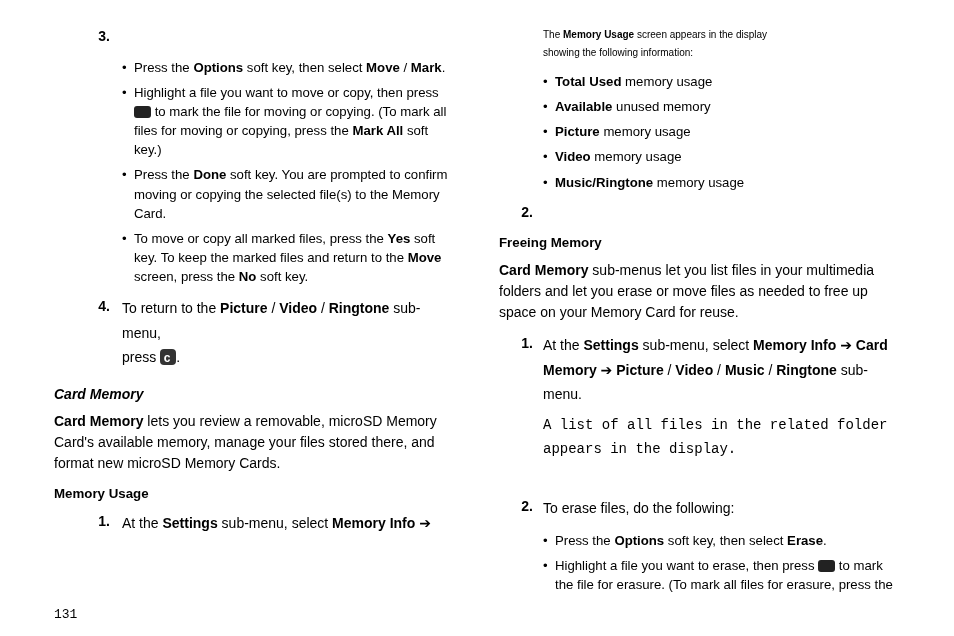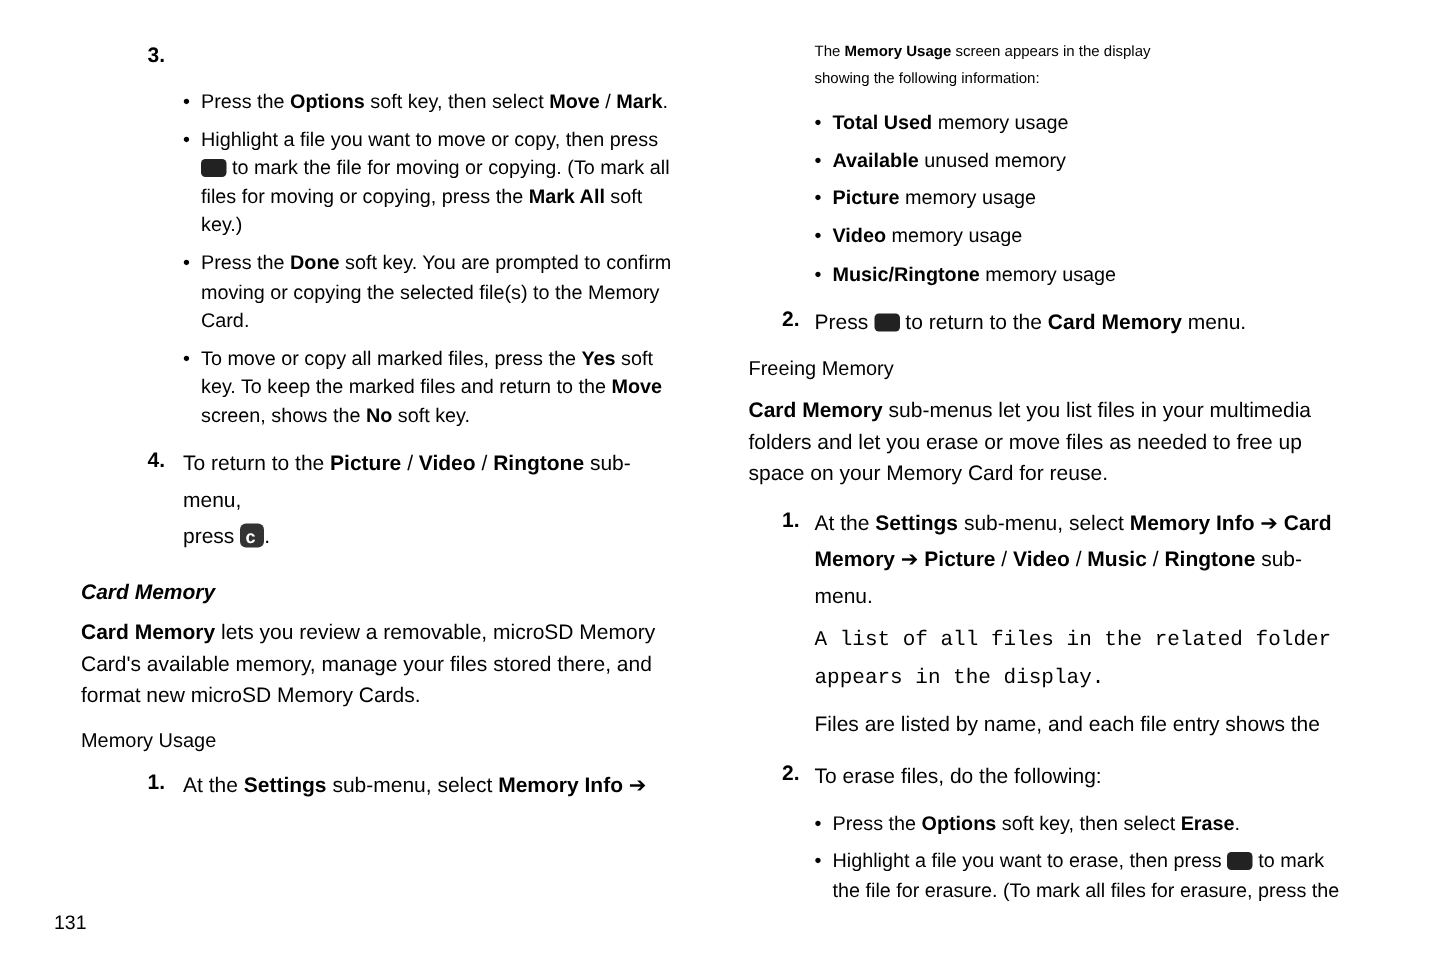--- a/index.html
+++ b/index.html
@@ -27,24 +27,24 @@
   }
   .step-row { display:flex; margin-bottom:10px; }
   .step-num { font-weight:bold; width:28px; flex:0 0 28px; text-align:right; padding-right:12px; font-size:14px; }
   .step-body { flex:1; font-size:14px; line-height:1.75; }
   .bullets { margin:4px 0 10px 30px; font-size:13.2px; line-height:1.45; }
   .bullet-row { display:flex; margin-bottom:6px; }
   .bullet-dot { flex:0 0 12px; }
   .bullet-body { flex:1; }
   b { font-weight:bold; }
   .h3 { font-weight:bold; font-style:italic; font-size:14px; margin:14px 0 6px 0; }
-  .h4 { font-weight:normal; font-size:13.3px; margin:10px 0 6px 0; }
+  .h4 { font-weight:bold; font-size:13.3px; margin:10px 0 6px 0; }
   .para { margin:6px 0 10px 0; font-size:14px; line-height:1.5; }
   .para14 { margin:0 0 10px 0; font-size:10px; line-height:1.8; }
-  .pagenum { position:absolute; left:36px; bottom:14px; font-size:13px; }
+  .pagenum { position:absolute; left:54px; bottom:14px; font-size:13px;font-family:Liberation Mono, monospace; }
   .page { position:relative; }
   .icon-ok {
     display:inline-block; width:17px; height:12px; border-radius:3px;
     background:#222; vertical-align:-2px; position:relative;
   }
   .icon-clr {
     display:inline-block; width:16px; height:16px; border-radius:4px;
     background:#333; vertical-align:-3px; position:relative; color:#fff;
   }
   .icon-clr::after{
@@ -80,21 +80,21 @@
       </div>
       <div class="bullet-row">
         <div class="bullet-dot">•</div>
         <div class="bullet-body">
           <span>Press the </span><b>Done</b><span> soft key. You are prompted to confirm moving or copying the selected file(s) to the Memory Card.</span>
         </div>
       </div>
       <div class="bullet-row">
         <div class="bullet-dot">•</div>
         <div class="bullet-body">
-          <span>To move or copy all marked files, press the </span><b>Yes</b><span> soft key. To keep the marked files and return to the </span><b>Move</b><span> screen, shows the </span><b>No</b><span> soft key.</span>
+          <span>To move or copy all marked files, press the </span><b>Yes</b><span> soft key. To keep the marked files and return to the </span><b>Move</b><span> screen, press the </span><b>No</b><span> soft key.</span>
         </div>
       </div>
     </div>
 
     <div class="step-row indent1">
       <div class="step-num">4.</div>
       <div class="step-body">
         <span>To return to the </span><b>Picture</b><span> / </span><b>Video</b><span> / </span><b>Ringtone</b><span> sub-menu,</span><br>
         <span>press  </span><span class="icon-clr"></span><span>.</span>
       </div>
@@ -142,37 +142,34 @@
           <div class="bullet-body"><b>Video</b><span> memory usage</span></div>
         </div>
       <div class="bullet-row">
           <div class="bullet-dot">•</div>
           <div class="bullet-body"><b>Music/Ringtone</b><span> memory usage</span></div>
         </div>
     </div>
 
     <div class="step-row">
       <div class="step-num-wide">2.</div>
-      <div class="step-body">
-        <span>Press  </span><span class="icon-ok"></span><span>  to return to the </span><b>Card Memory</b><span> menu.</span>
-      </div>
     </div>
 
     <div class="h4">Freeing Memory</div>
     <div class="para">
       <b>Card Memory</b><span> sub-menus let you list files in your multimedia folders and let you erase or move files as needed to free up space on your Memory Card for reuse.</span>
     </div>
 
     <div class="step-row">
       <div class="step-num-wide">1.</div>
       <div class="step-body">
         <span>At the </span><b>Settings</b><span> sub-menu, select </span><b>Memory Info</b><span> ➔ </span><b>Card</b><br>
         <b>Memory</b><span> ➔ </span><b>Picture</b><span> / </span><b>Video</b><span> / </span><b>Music</b><span> / </span><b>Ringtone</b><span> sub-menu.</span><br>
         <span style="display:inline-block;margin-top:6px;font-family:Liberation Mono, monospace;">A list of all files in the related folder appears in the display.</span><br>
-        <span style="display:inline-block;margin-top:6px;">Files are listed by name, and each file entry shows the</span><br>
+        <br>
       </div>
     </div>
 
     <div class="step-row">
       <div class="step-num-wide">2.</div>
       <div class="step-body">
         <span>To erase files, do the following:</span>
       </div>
     </div>
 

